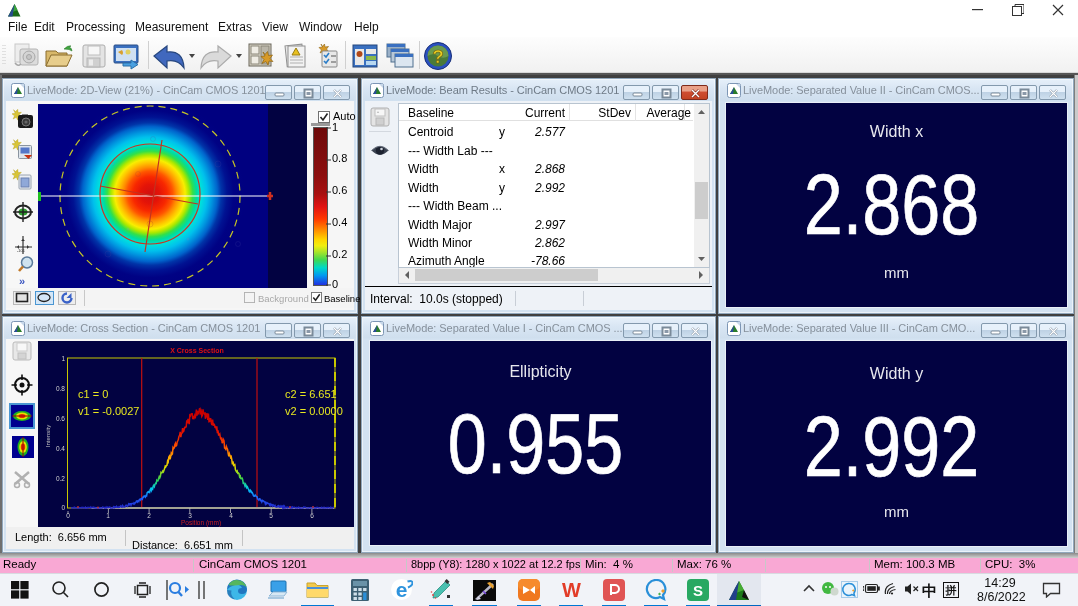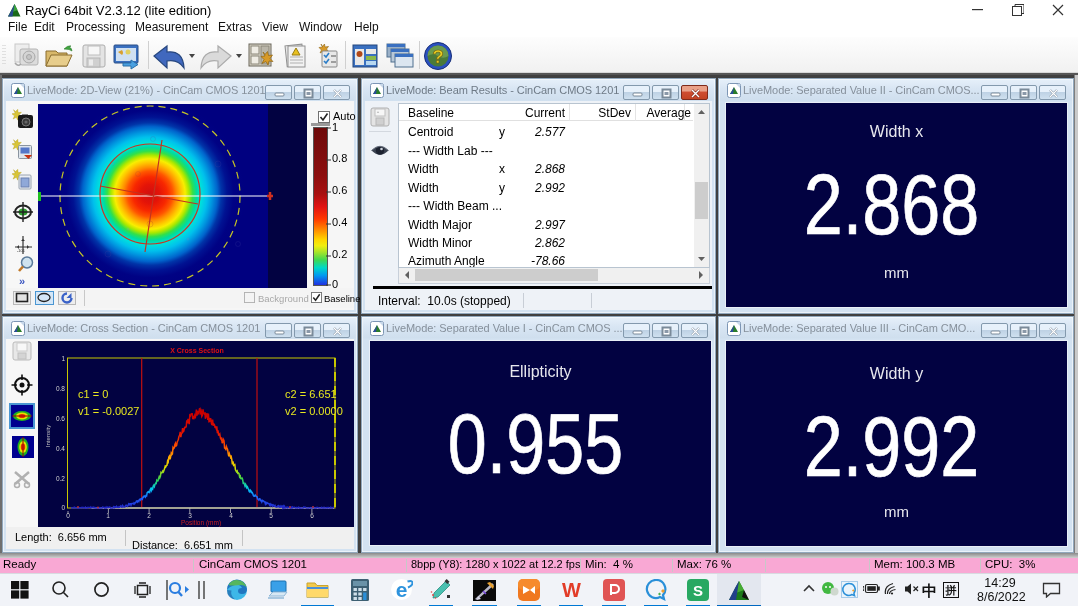--- a/index.html
+++ b/index.html
@@ -49,21 +49,20 @@
 </head>
 <body>
 <div id="app">
 
   <div id="titlebar">
     <svg class="appicon" style="position:absolute;left:7px;top:3px" width="15" height="15" viewBox="0 0 15 15">
         <path d="M7.5 1 L13.5 13.5 L1 13.5 Z" fill="#1a6a1a"></path>
         <path d="M7.5 1 L10.5 7 L5.5 9 Z" fill="#3aa33a"></path>
         <path d="M7.5 1 L5 6.5 L1 13.5 L5.5 13.5 Z" fill="#274a8f"></path>
       </svg>
-    <span class="ttxt">RayCi 64bit V2.3.12 (lite edition)</span>
     <svg style="position:absolute;right:95px;top:9px" width="11" height="2">
         <rect width="11" height="1.2" fill="#333"></rect>
       </svg>
     <svg style="position:absolute;right:54px;top:4px" width="12" height="12" viewBox="0 0 12 12">
         <rect x="0.5" y="2.5" width="9" height="9" fill="none" stroke="#333"></rect>
         <path d="M3 2.5 V0.5 H12 V9.5 H9.5" fill="none" stroke="#333"></path>
       </svg>
     <svg style="position:absolute;right:14px;top:4px" width="12" height="12" viewBox="0 0 12 12">
         <path d="M1 1 L11 11 M11 1 L1 11" stroke="#333" stroke-width="1.2"></path>
       </svg>
@@ -444,21 +443,21 @@
         <div style="position:absolute;left:33px;right:2px;bottom:26px;height:16px;background:#f0f0f0;border:1px solid #c8d0da;border-top:none">
           <svg width="15" height="14" style="position:absolute;left:1px;top:0">
               <path d="M9 3 l-4 4 l4 4 z" fill="#606060"></path>
             </svg>
           <svg width="15" height="14" style="position:absolute;right:1px;top:0">
               <path d="M6 3 l4 4 l-4 4 z" fill="#606060"></path>
             </svg>
           <div style="position:absolute;left:16px;top:1px;width:183px;height:12px;background:#cdcdcd"></div>
         </div>
 
-        <div style="position:absolute;left:8px;right:0;bottom:0;height:24px;background:#eef2f7;border-top:3px solid #000000;font-size:12px">
+        <div style="position:absolute;left:0;right:0;bottom:0;height:24px;background:#eef2f7;border-top:1px solid #000000;font-size:12px">
           <span style="position:absolute;left:5px;top:5px">Interval:&nbsp; 10.0s (stopped)</span>
           <div style="position:absolute;left:150px;top:4px;width:1px;height:15px;background:#c8ced6"></div>
           <div style="position:absolute;left:218px;top:4px;width:1px;height:15px;background:#c8ced6"></div>
         </div>
       </div>
     </div>
 
     <div class="win" id="w3" style="left:718px;top:3px;width:356px;height:236px">
       <svg class="wicon" viewBox="0 0 14 15">
           <rect x="0.5" y="0.5" width="13" height="14" rx="2" fill="#fff" stroke="#7d96b5"></rect>

